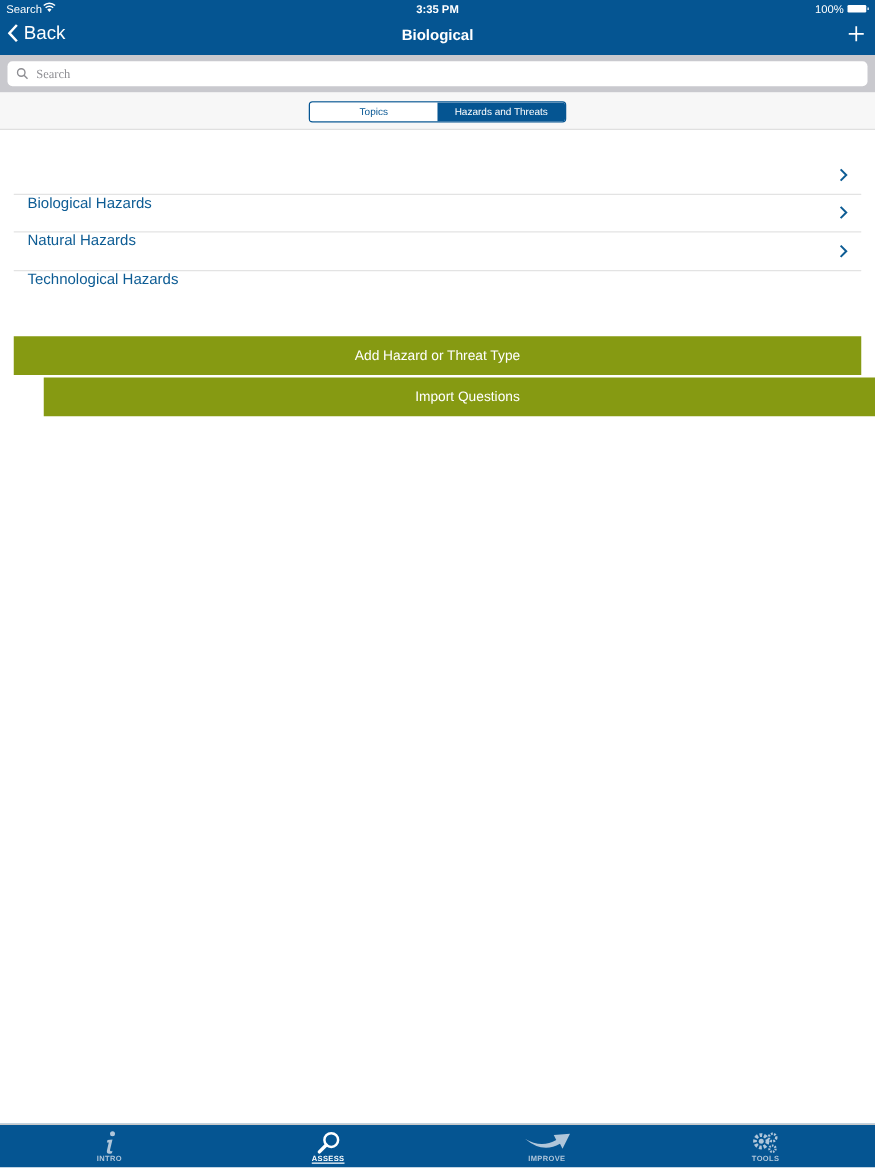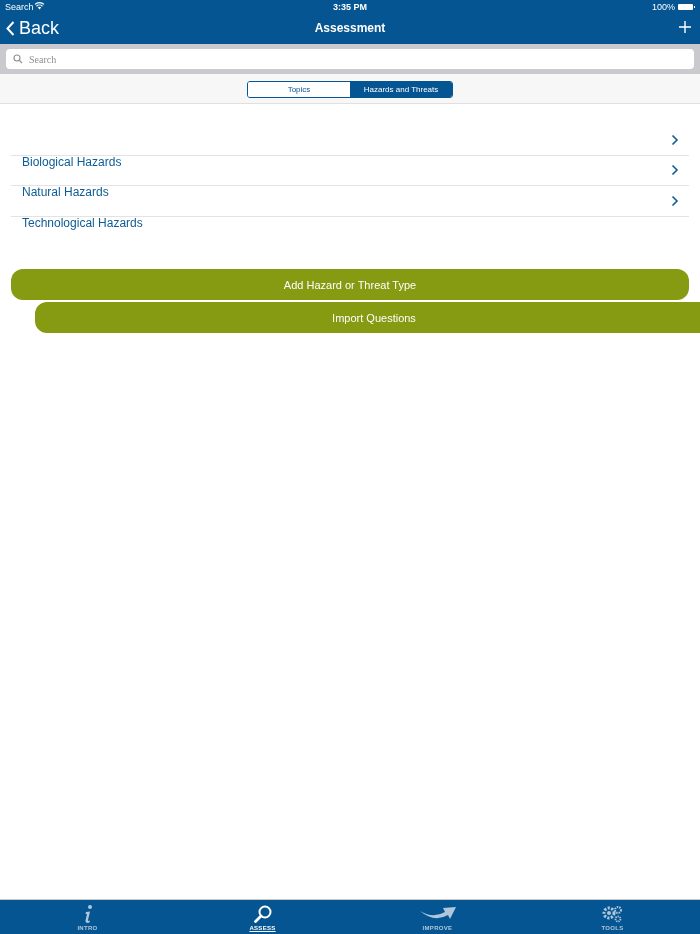--- a/index.html
+++ b/index.html
@@ -6,36 +6,36 @@
   body { width: 700px; height: 934px; position: relative; background: #ffffff; font-family: "Liberation Sans", sans-serif; overflow: hidden; }
   .header { position: absolute; left: 0; top: 0; width: 700px; height: 44px; background: #055592; color: #fff; }
   .statusbar { position: absolute; left: 0; top: 0; width: 700px; height: 14px; font-size: 9px; color: #fff; }
   .carrier { position: absolute; left: 5px; top: 2px; }
   .wifi { position: absolute; left: 34px; top: 1px; }
   .time { position: absolute; left: 0; width: 700px; text-align: center; top: 2px; font-weight: bold; }
   .battery-pct { position: absolute; right: 25px; top: 2px; }
   .battery { position: absolute; right: 7px; top: 4px; width: 15px; height: 6px; background: #fff; border-radius: 1px; }
   .battery::after { content: ""; position: absolute; right: -2px; top: 2px; width: 1px; height: 2px; background: #fff; }
   .navbar { position: absolute; left: 0; top: 14px; width: 700px; height: 30px; }
-  .back { position: absolute; left: 6px; top: 4px; display: flex; align-items: center; font-size: 18px; cursor: pointer; }
+  .back { position: absolute; left: 6px; top: 4px; display: flex; align-items: center; font-size: 15px; cursor: pointer; }
   .back svg { margin-right: 4px; }
   .title { position: absolute; left: 0; width: 700px; text-align: center; top: 7px; font-size: 12px; font-weight: bold; }
   .add { position: absolute; right: 8px; top: 6px; cursor: pointer; }
   .searchbar { position: absolute; left: 0; top: 44px; width: 700px; height: 30px; background: #c9c9ce; padding: 5px 6px; font-family: Liberation Serif, serif; }
   .search-field { width: 100%; height: 20px; background: #fff; border-radius: 4px; display: flex; align-items: center; padding-left: 7px; font-size: 10px; color: #8e8e93; }
   .search-field svg { margin-right: 6px; }
   .seg-area { position: absolute; left: 0; top: 74px; width: 700px; height: 30px; background: #f7f7f7; border-bottom: 1px solid #e0e0e0; }
   .segmented { position: absolute; left: 247px; top: 7px; width: 206px; height: 17px; border: 1px solid #055592; border-radius: 3px; display: flex; overflow: hidden; }
   .seg { flex: 1; font-size: 8px; display: flex; align-items: center; justify-content: center; cursor: pointer; }
   .seg.inactive { background: #fff; color: #055592; }
   .seg.active { background: #055592; color: #fff; }
   .list { position: absolute; left: 11px; top: 125px; width: 678px; }
   .row { height: 30.5px; border-bottom: 1px solid #e3e3e3; display: flex; align-items: center; justify-content: space-between; padding-left: 11px; padding-right: 10px; cursor: pointer; }
   .row-label { font-size: 12px; color: #0d5c94; margin-top: 44px; }
-  .btn { position: absolute; left: 11px; width: 678px; height: 31px; background: #869a12; color: #fff; font-size: 11px; display: flex; align-items: center; justify-content: center; cursor: pointer; border-radius: 12px; }
+  .btn { position: absolute; left: 11px; width: 678px; height: 31px; background: #869a12; color: #fff; font-size: 11px; display: flex; align-items: center; justify-content: center; cursor: pointer; }
   .tabbar { position: absolute; left: 0; top: 899px; width: 700px; height: 35px; background: #055592; border-top: 1px solid #c9c9c9; display: flex; }
   .tab { width: 175px; height: 100%; display: flex; flex-direction: column; align-items: center; justify-content: flex-start; padding-top: 3px; cursor: pointer; }
   .tab-icon { height: 22px; display: flex; align-items: center; justify-content: center; }
   .tab-label { font-size: 6px; color: #b0c6da; font-weight: bold; letter-spacing: 0.3px; }
   .tab.selected .tab-label { color: #fff; text-decoration: underline; }
 </style>
 </head>
 <body>
 
 <div class="header">
@@ -52,21 +52,21 @@
     <span class="battery-pct">100%</span>
     <span class="battery"></span>
   </div>
   <div class="navbar">
     <div class="back">
       <svg width="9" height="15" viewBox="0 0 9 15">
           <path d="M7.5 1 L1.5 7.5 L7.5 14" stroke="#fff" stroke-width="2" fill="none"></path>
         </svg>
       <span>Back</span>
     </div>
-    <div class="title">Assessment</div>
+    <div class="title">Biological</div>
     <div class="add">
       <svg width="14" height="14" viewBox="0 0 14 14">
           <path d="M7 1 V13 M1 7 H13" stroke="#fff" stroke-width="1.4"></path>
         </svg>
     </div>
   </div>
 </div>
 
 <div class="searchbar">
   <div class="search-field">

